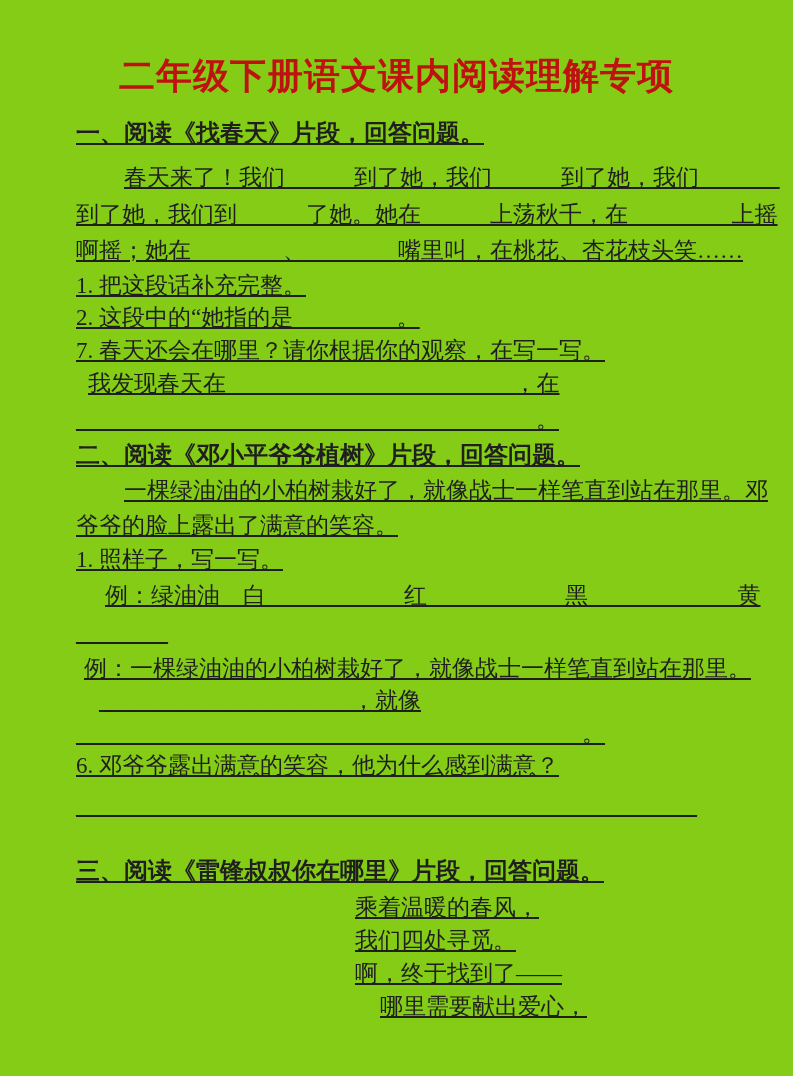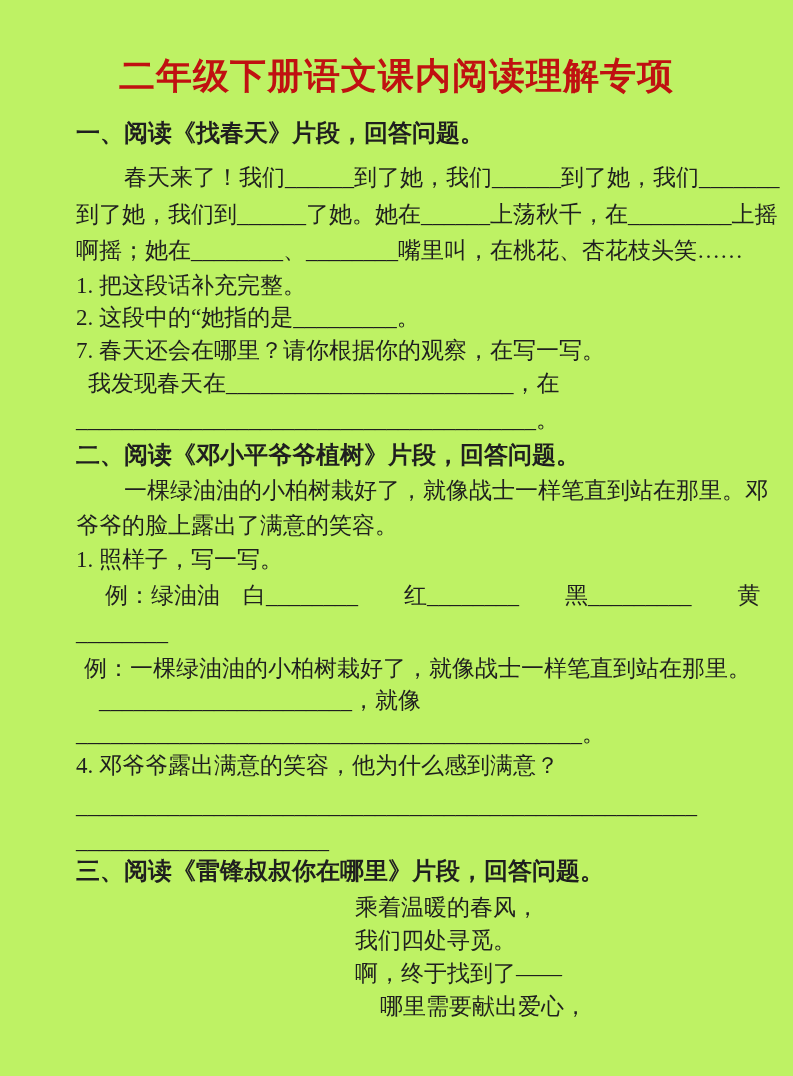--- a/index.html
+++ b/index.html
@@ -4,32 +4,33 @@
 <style>
   html, body {
     margin: 0;
     padding: 0;
     background: #ffffff;
   }
   .page {
     position: relative;
     width: 793px;
     height: 1076px;
-    background: #bef264;
+    background: #84cc16;
     overflow: hidden;
     font-family: "Liberation Serif", serif;
     color: #1f1f1f;
   }
   .line {
     position: absolute;
     white-space: pre;
     font-size: 23px;
     line-height: 30px;
     color: #1f1f1f;
     font-family: "Liberation Serif", serif;
+    text-decoration: underline;
   }
   .title {
     position: absolute;
     left: 0;
     top: 55px;
     width: 100%;
     text-align: center;
     font-family: "Liberation Sans", sans-serif;
     font-weight: bold;
     font-size: 36px;
@@ -66,23 +67,22 @@
 
   <div class="line heading" style="left:76px; top:440px;">二、阅读《邓小平爷爷植树》片段，回答问题。</div>
   <div class="line" style="left:124px; top:476px;">一棵绿油油的小柏树栽好了，就像战士一样笔直到站在那里。邓</div>
   <div class="line" style="left:76px; top:511px;text-align:center;">爷爷的脸上露出了满意的笑容。</div>
   <div class="line" style="left:76px; top:545px;">1. 照样子，写一写。</div>
   <div class="line" style="left:84px; top:581px;margin-left:21px;">例：绿油油　白________　　红________　　黑_________　　黄</div>
   <div class="line blank-line" style="left:76px; top:618px;">________</div>
   <div class="line" style="left:84px; top:654px;">例：一棵绿油油的小柏树栽好了，就像战士一样笔直到站在那里。</div>
   <div class="line" style="left:99px; top:686px;">______________________，就像</div>
   <div class="line blank-line" style="left:76px; top:719px;">____________________________________________。</div>
-  <div class="line" style="left:76px; top:751px;">4. 邓爷爷露出满意的笑容，他为什么感到满意？</div>
+  <div class="line" style="left:76px; top:751px;">6. 邓爷爷露出满意的笑容，他为什么感到满意？</div>
   <div class="line blank-line" style="left:76px; top:791px;">______________________________________________________</div>
-  <div class="line blank-line" style="left:76px; top:826px;">______________________</div>
 
   <div class="line heading" style="left:76px; top:856px;">三、阅读《雷锋叔叔你在哪里》片段，回答问题。</div>
   <div class="line" style="left:355px; top:893px;">乘着温暖的春风，</div>
   <div class="line" style="left:355px; top:926px;">我们四处寻觅。</div>
   <div class="line" style="left:355px; top:959px;">啊，终于找到了——</div>
   <div class="line" style="left:355px; top:992px;padding-left:25px;">哪里需要献出爱心，</div>
 
 </div>
 
 </body></html>

